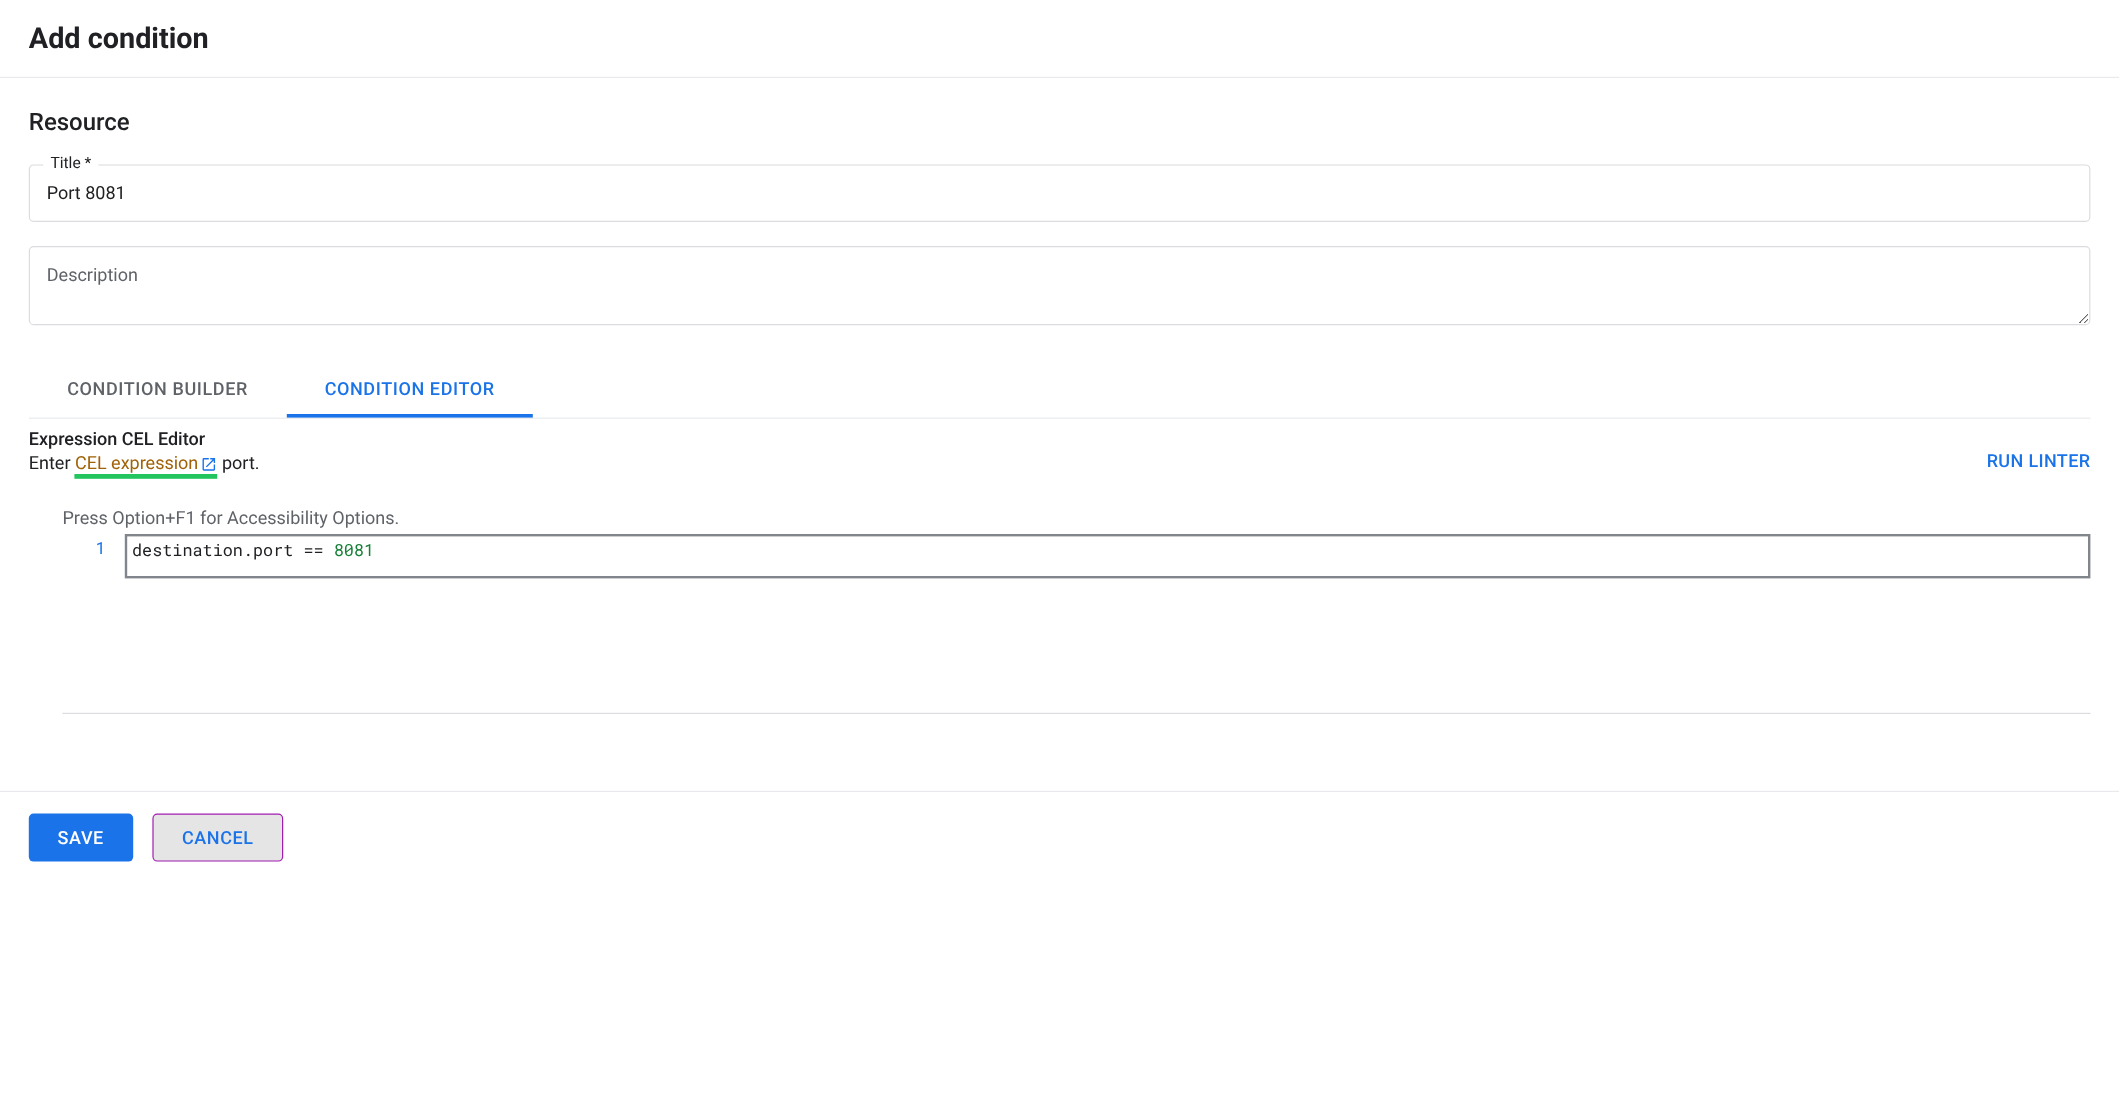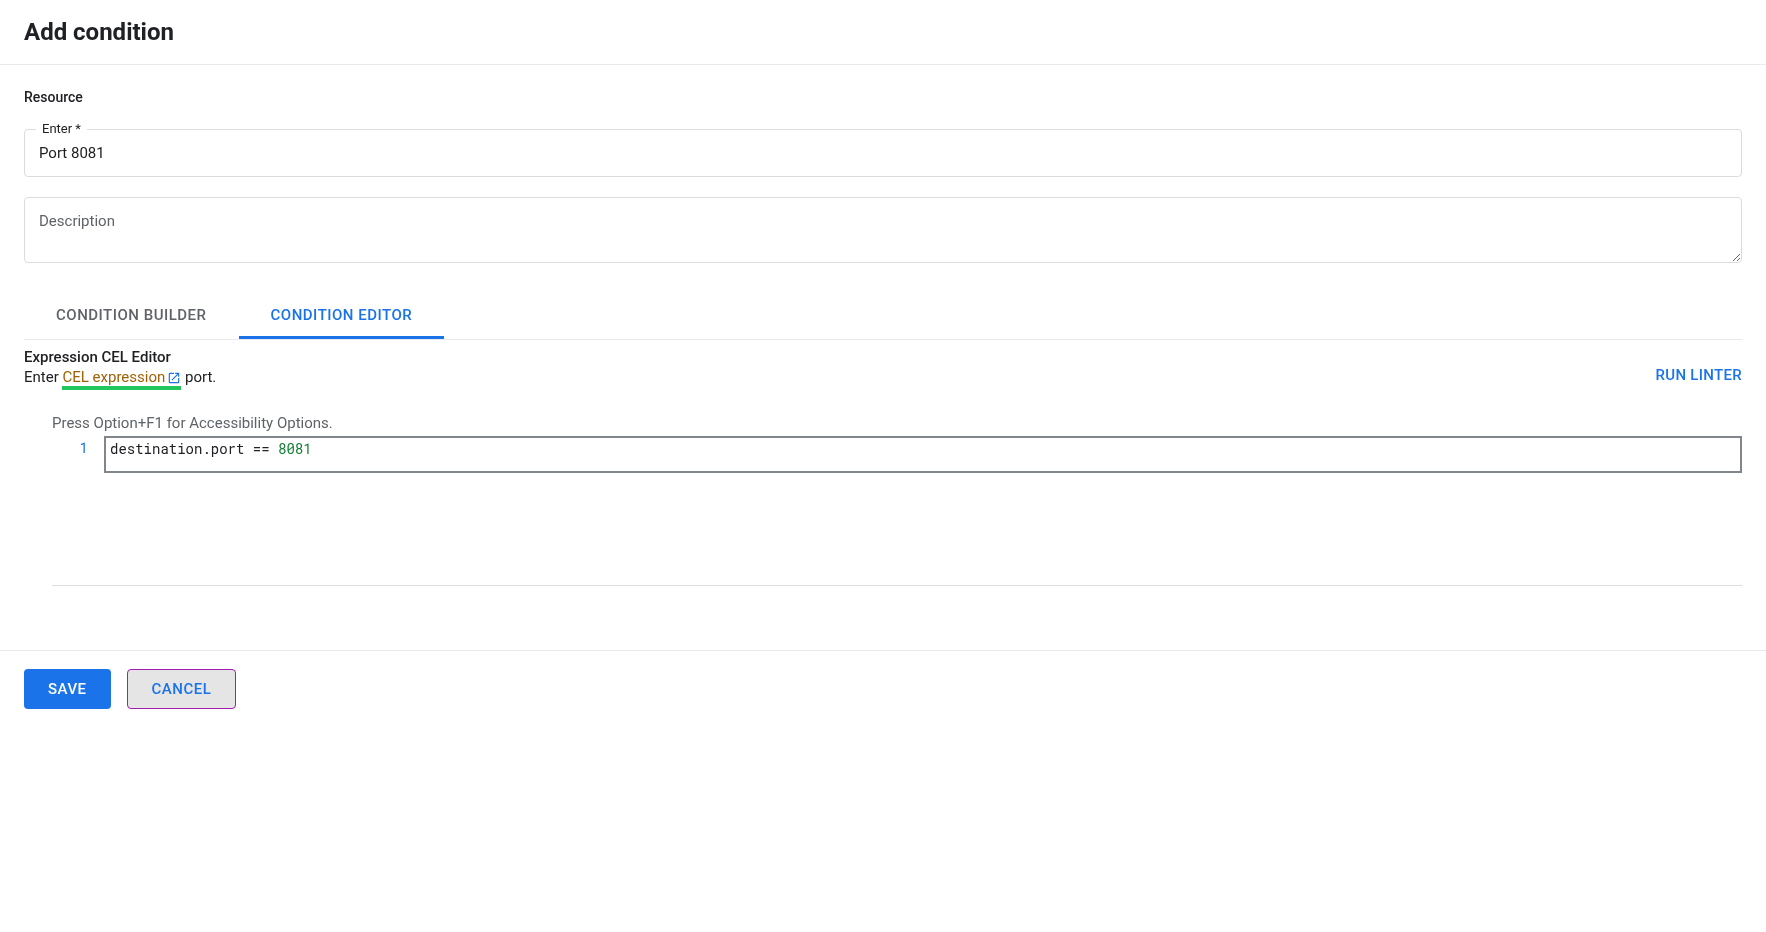--- a/index.html
+++ b/index.html
@@ -23,21 +23,21 @@
     }
     .page-title {
       font-size: 24px;
       font-weight: 700;
       color: #202124;
     }
     .content {
       padding: 24px;
     }
     .section-label {
-      font-size: 14px;
+      font-size: 20px;
       font-weight: 500;
       color: #202124;
       margin-bottom: 24px;
     }
     .field-group {
       margin-bottom: 20px;
       position: relative;
     }
     .floating-label {
       position: absolute;
@@ -205,21 +205,21 @@
 
 <div class="container">
   <div class="header">
     <h1 class="page-title">Add condition</h1>
   </div>
 
   <div class="content">
     <div class="section-label">Resource</div>
 
     <div class="field-group">
-      <label class="floating-label">Enter *</label>
+      <label class="floating-label">Title *</label>
       <input type="text" class="text-input" value="Port 8081" style="">
     </div>
 
     <div class="field-group">
       <textarea class="textarea-input" placeholder="Description" style=""></textarea>
     </div>
 
     <div class="tabs">
       <div class="tab">CONDITION BUILDER</div>
       <div class="tab active">CONDITION EDITOR</div>

